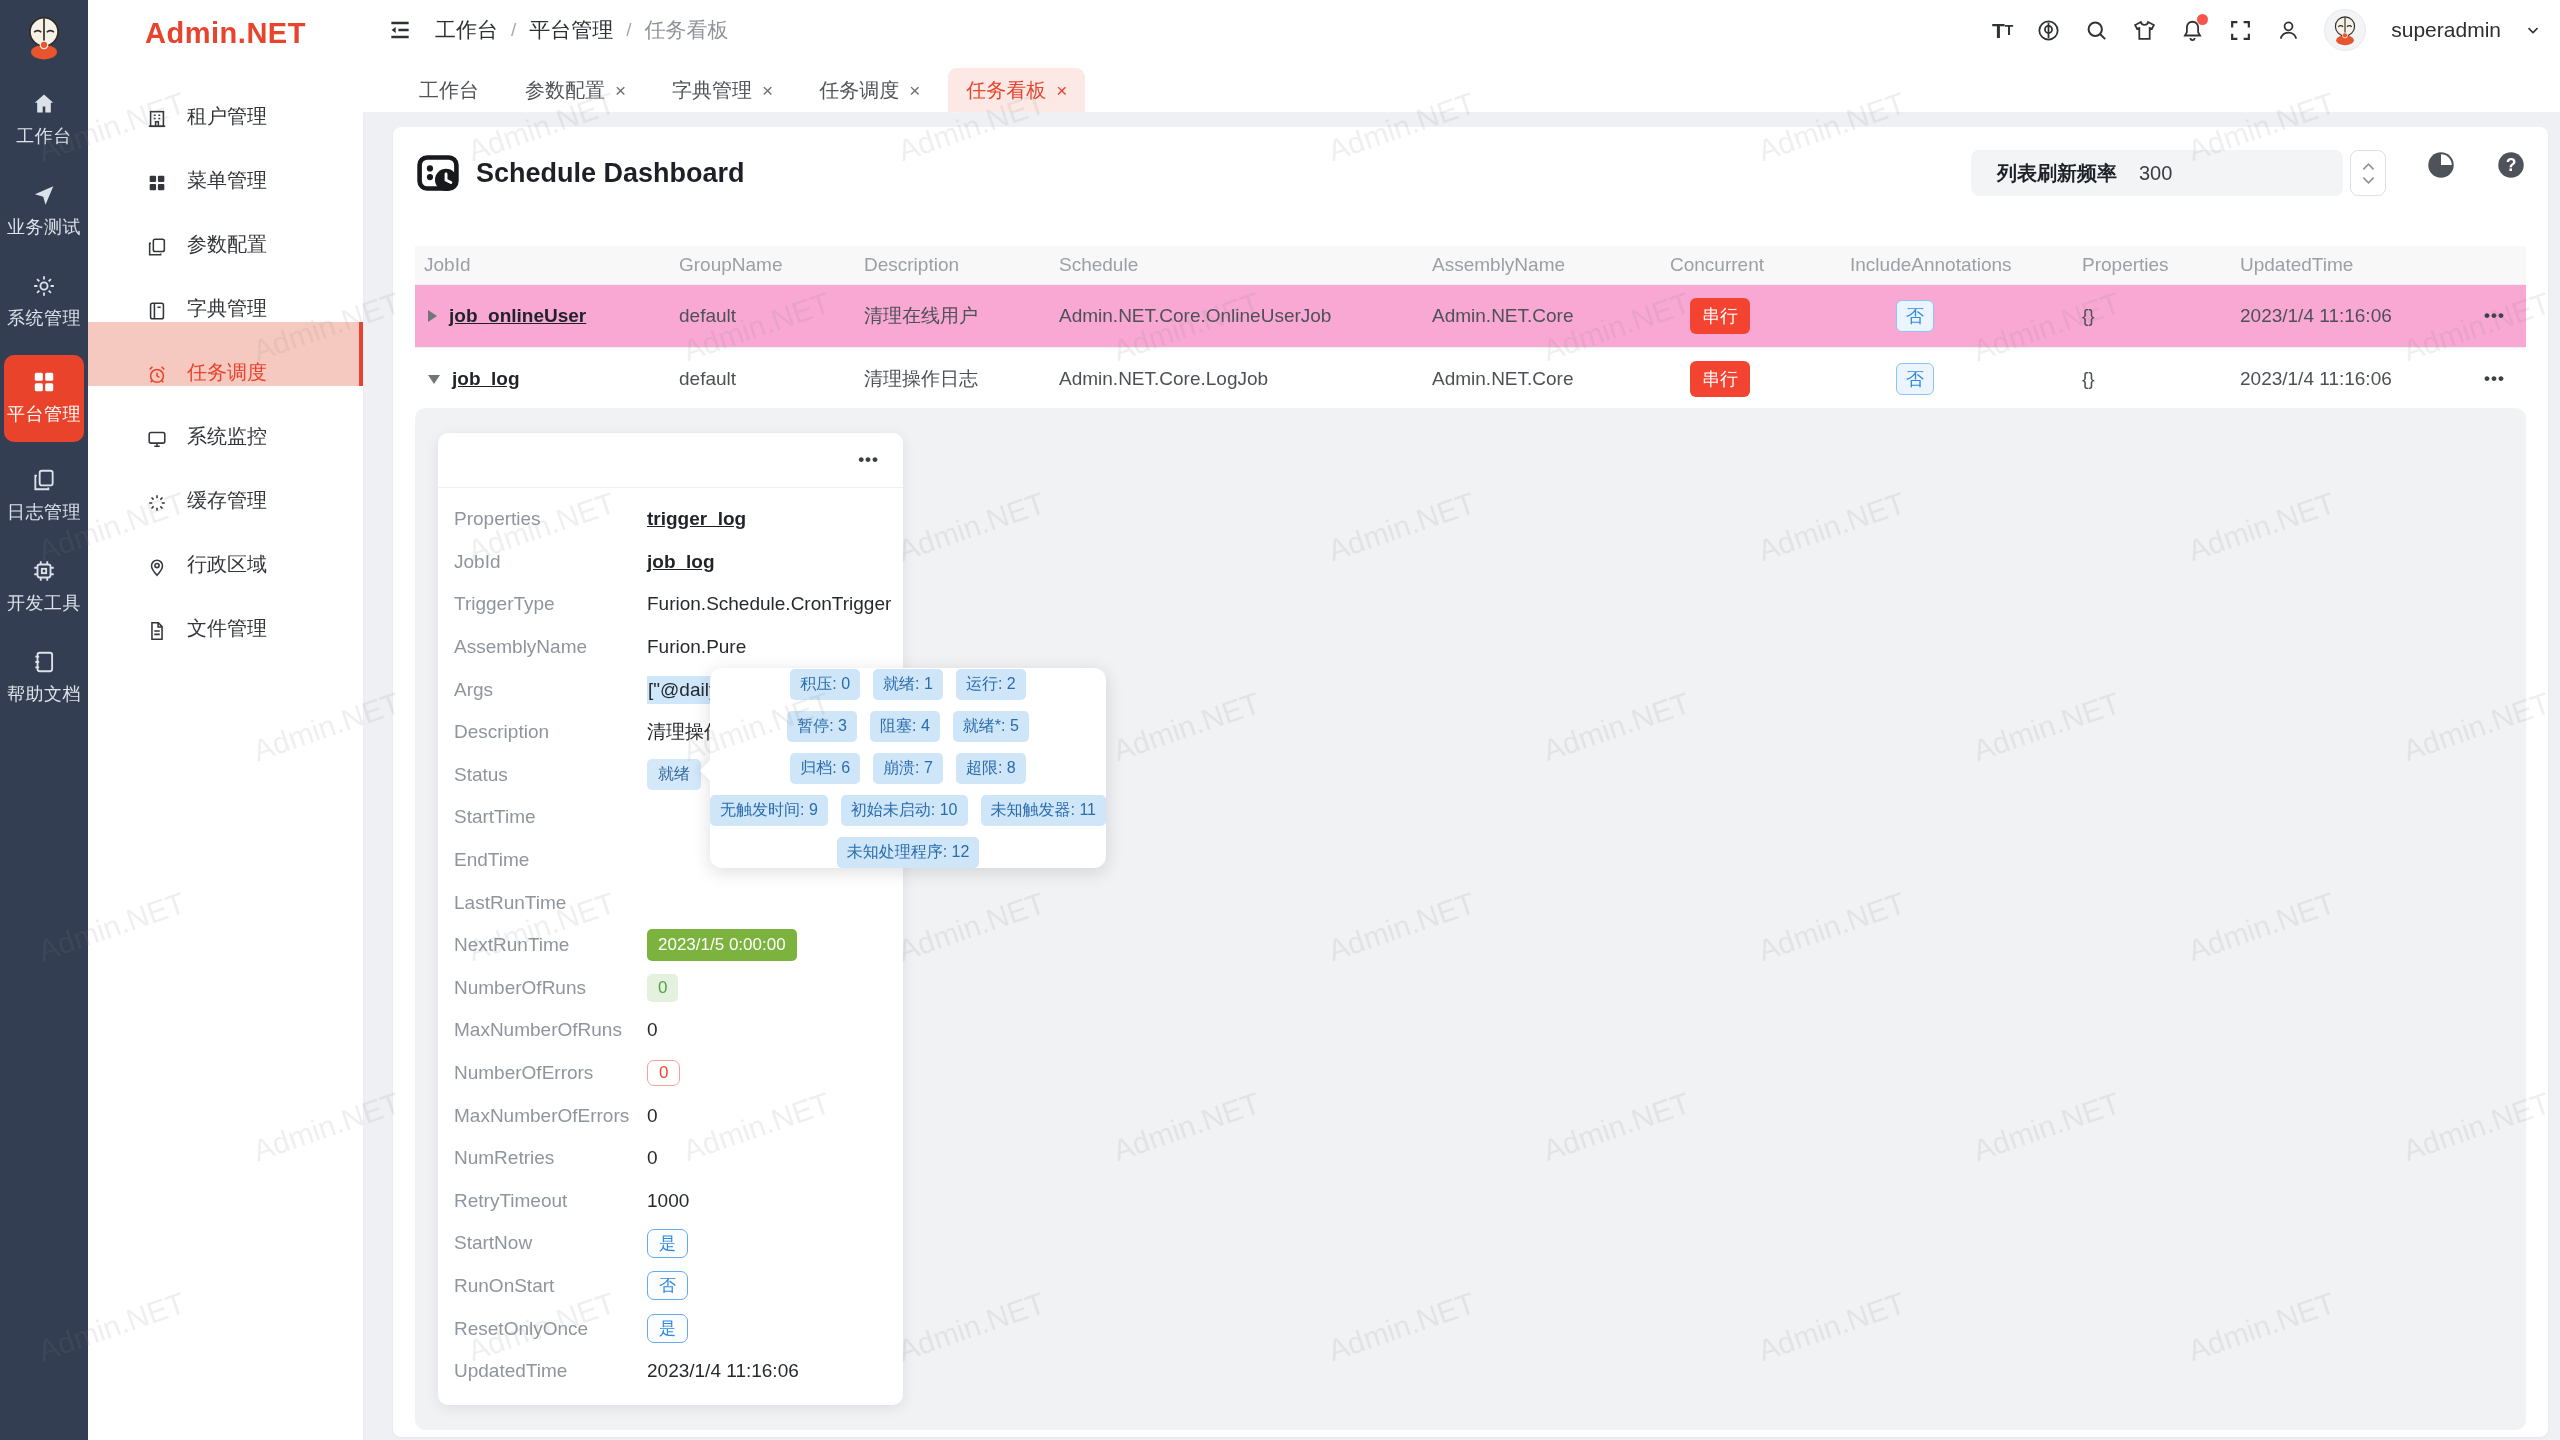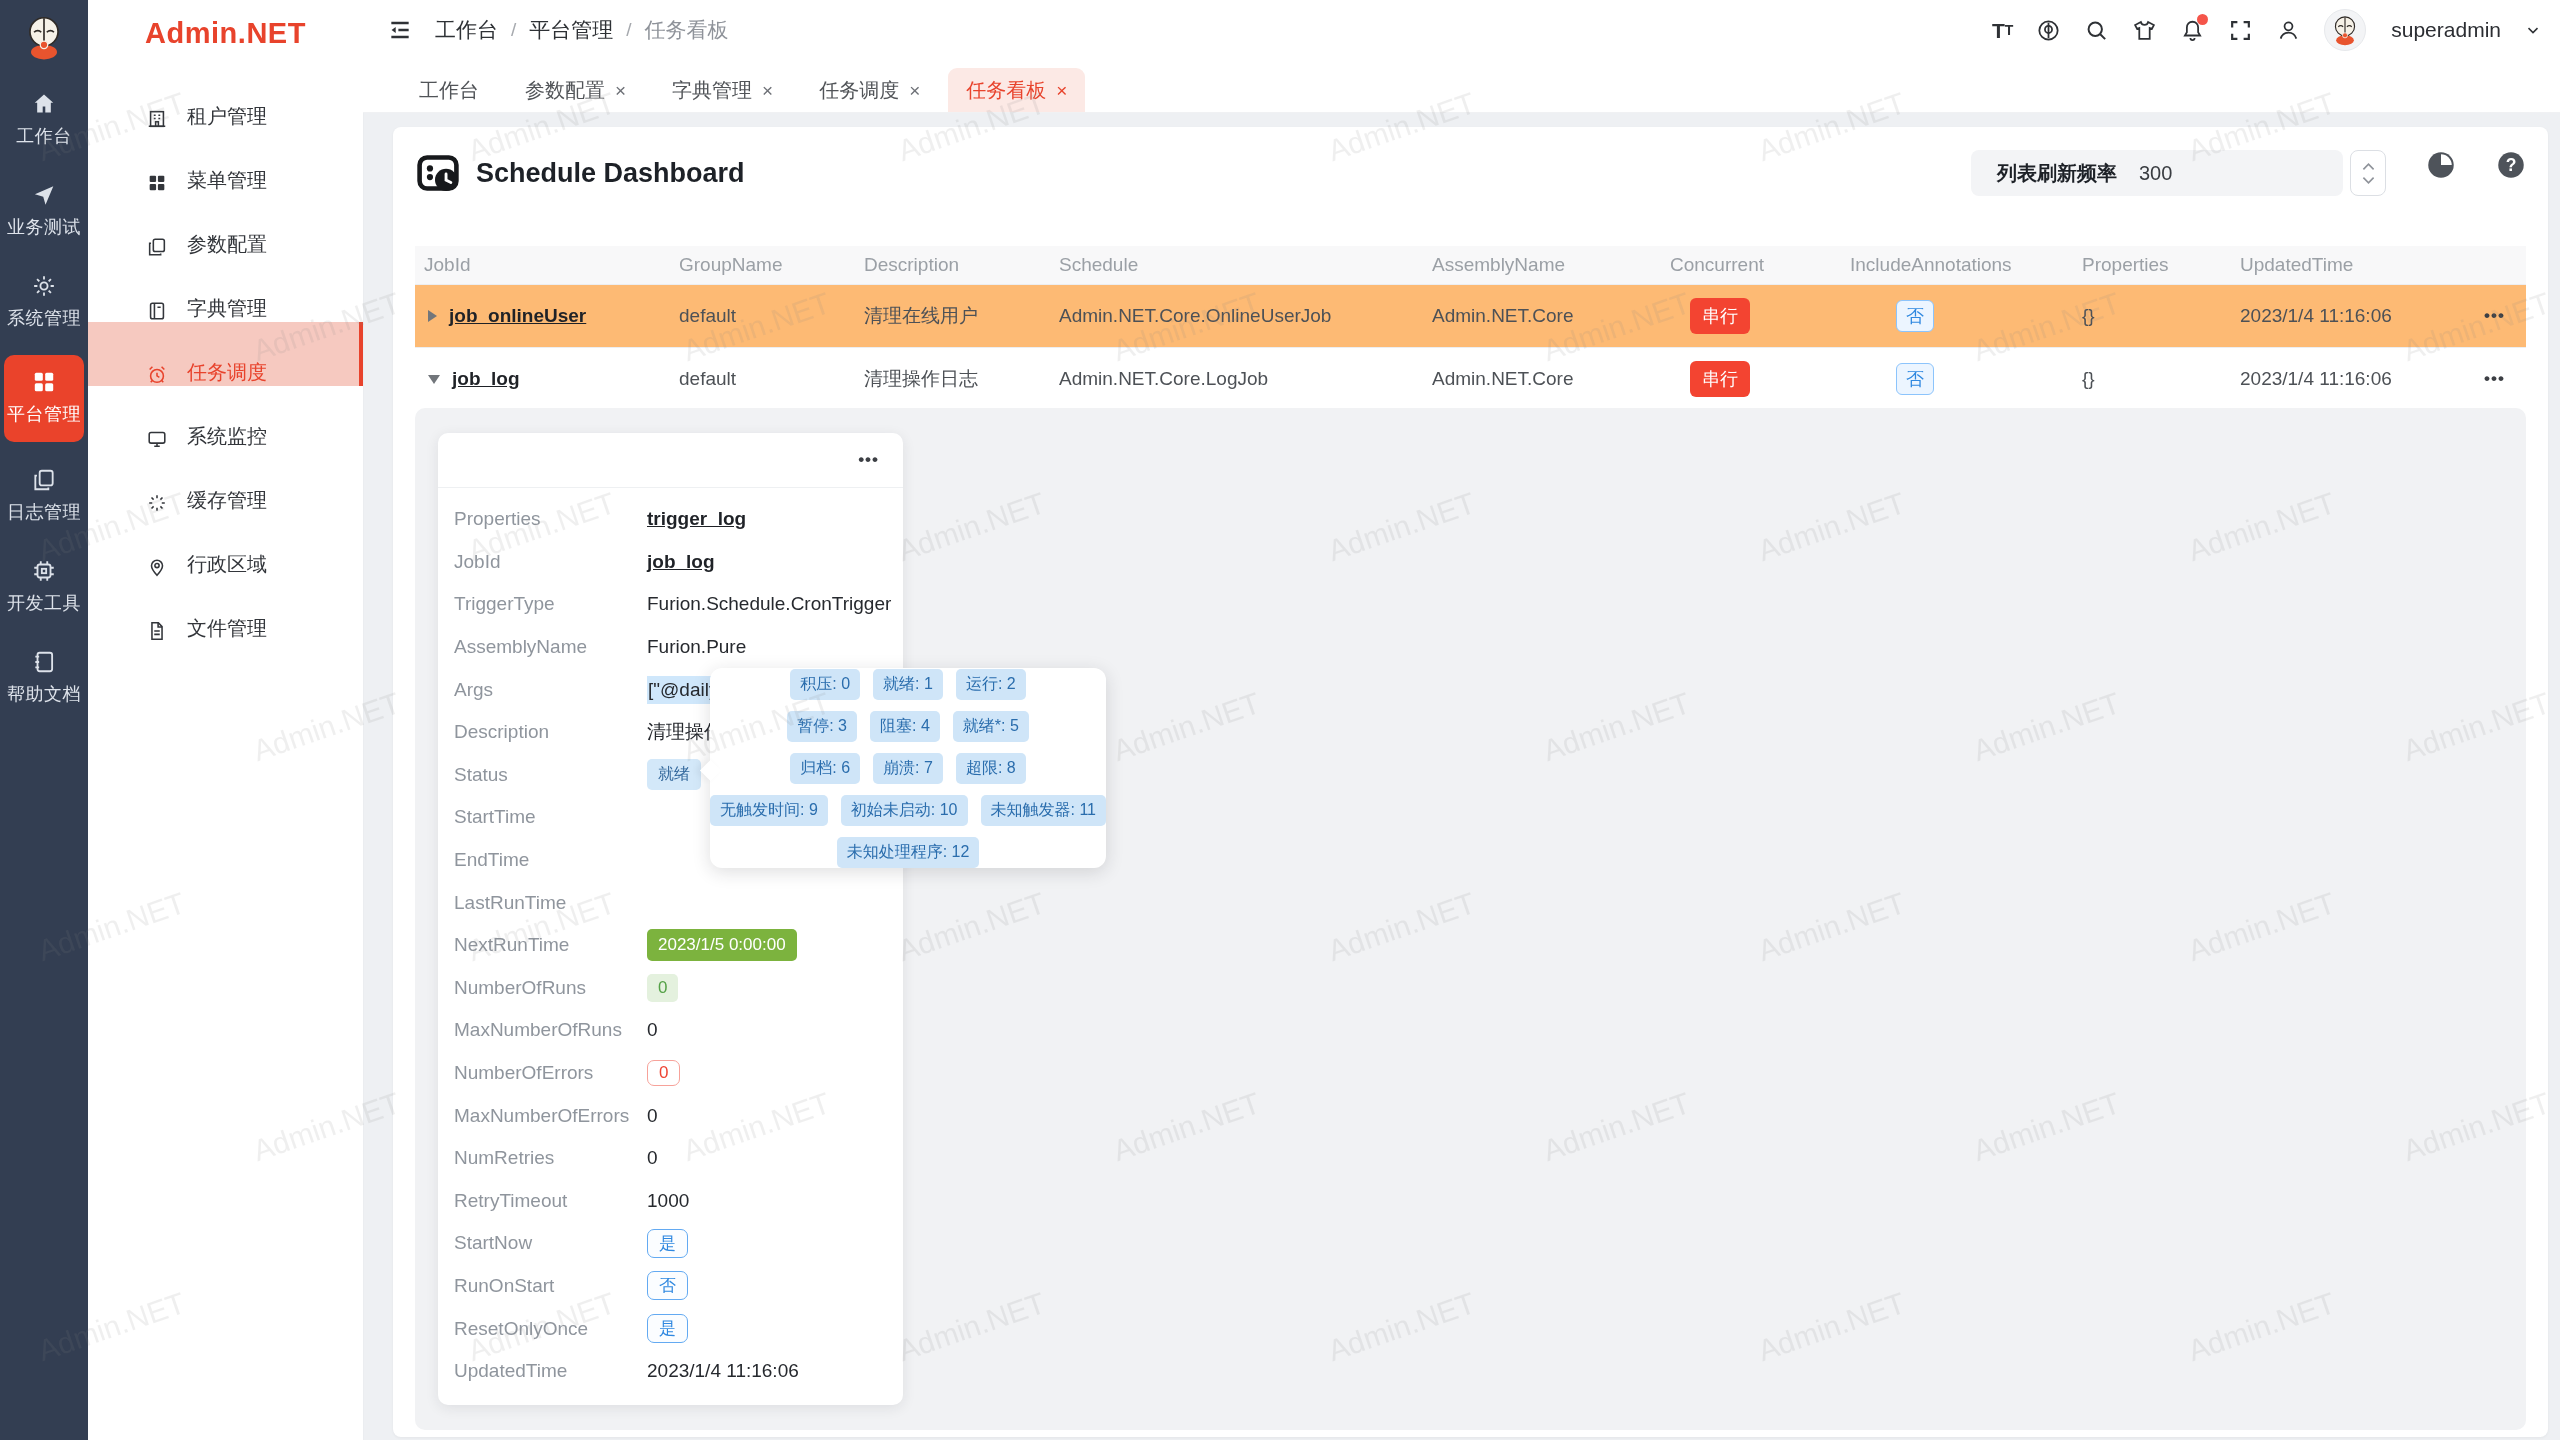--- a/index.html
+++ b/index.html
@@ -71,21 +71,21 @@
   .spin-btn{color:#8f939a;cursor:pointer;line-height:0}
   .spin-btn svg{width:13px;height:9px}
   .tool-ic{margin-left:40px;cursor:pointer}
   .tool-ic svg{width:30px;height:30px}
   
   .table{position:absolute;left:22px;top:119px;width:2111px}
   .t-head,.t-row{display:grid;grid-template-columns:264px 185px 195px 373px 238px 180px 232px 158px 230px 1fr;align-items:center}
   .t-head{height:38px;background:#f8f8f9;color:#9ba0a6;font-size:19px}
   .t-head .th:first-child{padding-left:9px}
   .t-row{height:62px;font-size:19px;color:#4d5156;border-top:1px solid #eceef1;background:#fff}
-  .t-row.striped{background:#fdba74}
+  .t-row.striped{background:#f9a8d4}
   .td.c0{display:flex;align-items:center;padding-left:13px;gap:12px}
   .arr-right{width:0;height:0;border-left:9px solid #72767b;border-top:6px solid transparent;border-bottom:6px solid transparent;cursor:pointer}
   .arr-down{width:0;height:0;border-top:9px solid #72767b;border-left:6px solid transparent;border-right:6px solid transparent;cursor:pointer}
   .v-link{font-weight:bold;text-decoration:underline;color:#1f2227;cursor:pointer}
   .tag{display:inline-block;white-space:nowrap}
   .tag-danger{display:inline-block;background:#f34431;color:#fff;font-size:18px;padding:6px 12px;border-radius:6px;margin-left:20px}
   .tag-plain-blue{display:inline-block;background:#ecf5ff;border:1px solid #8cc4fc;color:#2f88e0;font-size:18px;padding:3px 9px;border-radius:6px;margin-left:46px}
   .td.act{font-size:17px;font-weight:bold;color:#3c3f44;letter-spacing:1px;padding-left:14px;cursor:pointer}
   
   .expand-zone{position:absolute;left:22px;top:281px;width:2111px;height:1022px;background:#f1f2f4;border-radius:10px}

